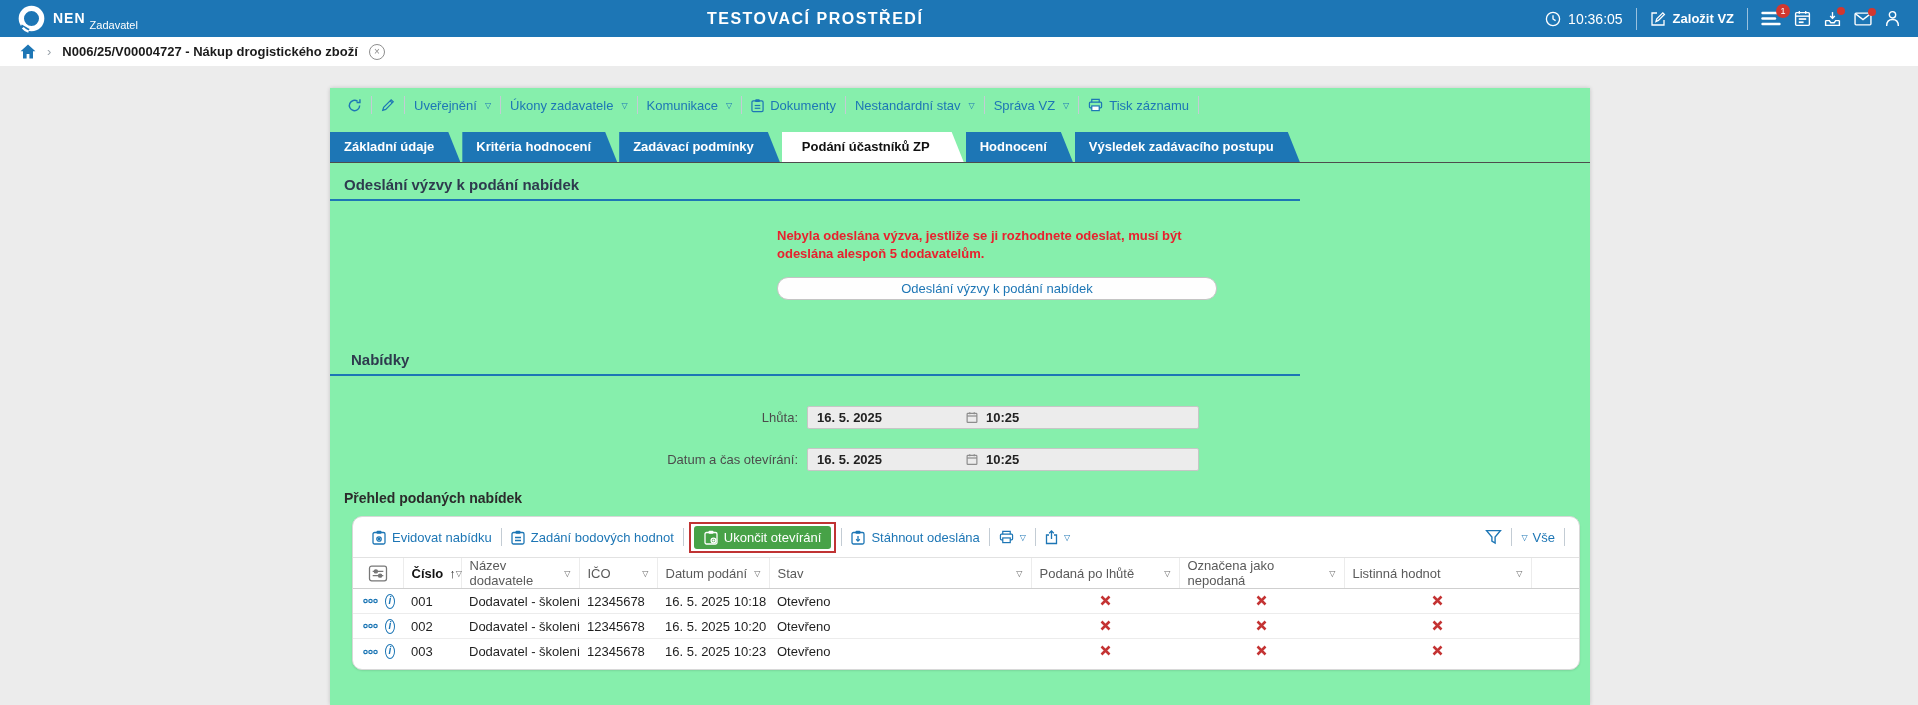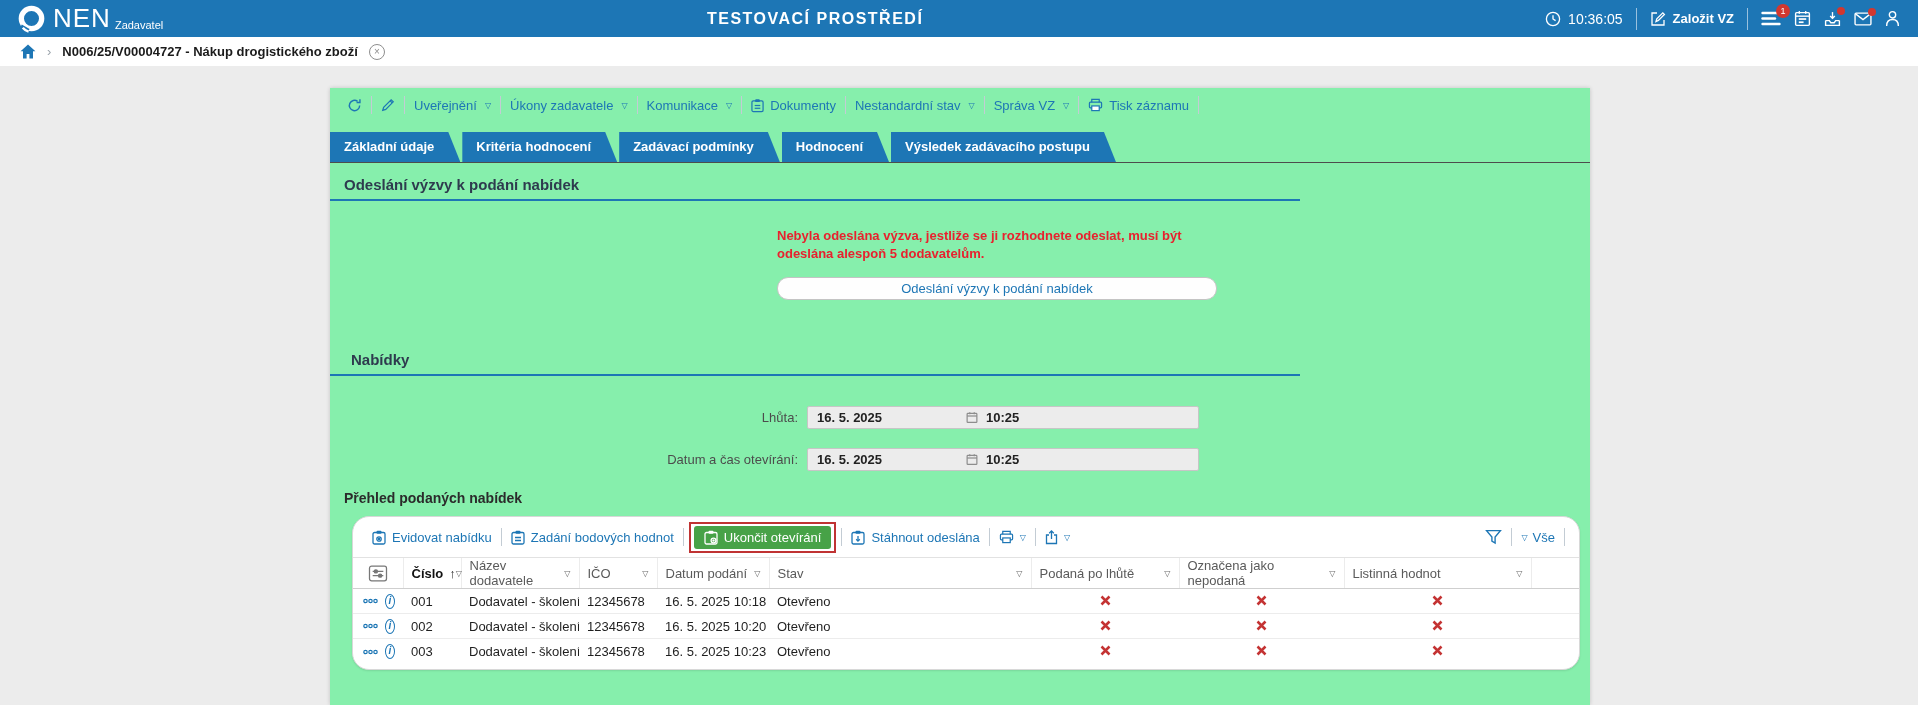--- a/index.html
+++ b/index.html
@@ -10,21 +10,21 @@
   }
   :root{
     --blue:#1d76b5; --green:#47a247; --warn-red:#e8212e;
     --cross-red:#c43333; --badge-red:#d2372f;
   }
   svg{ display:block; }
 
   
   .topbar{ height:37px; background:var(--blue); color:#fff; display:flex; align-items:center; position:relative; }
   .brand{ display:flex; align-items:flex-start; margin-left:16px; gap:6px; }
-  .brand-name{ font-size:26px; font-weight:normal; letter-spacing:1px; line-height:30px; }
+  .brand-name{ font-size:14px; font-weight:bold; letter-spacing:1px; line-height:30px; }
   .brand-sub{ font-size:11px; margin-top:16px; margin-left:-2px; }
   .env-title{ position:absolute; left:42.5%; transform:translateX(-50%); font-size:16px; font-weight:bold; letter-spacing:1.5px; }
   .topbar-right{ margin-left:auto; display:flex; align-items:center; gap:13px; padding-right:18px; }
   .vdiv{ width:1px; height:22px; background:rgba(255,255,255,.55); }
   .clock-group{ display:flex; align-items:flex-start; gap:7px; font-size:14px; }
   .create-group{ display:flex; align-items:center; gap:7px; font-size:13px; font-weight:bold; cursor:pointer; }
   .icon-btn{ position:relative; cursor:pointer; display:flex; align-items:center; }
   .badge{ position:absolute; top:-7px; right:-9px; background:var(--badge-red); color:#fff; font-size:9px;
           min-width:14px; height:14px; border-radius:7px; display:flex; align-items:center; justify-content:center; padding:0 3px; }
   .dot{ position:absolute; top:-4px; right:-4px; width:8px; height:8px; border-radius:50%; background:var(--badge-red); }
@@ -67,21 +67,21 @@
   .form{ margin-top:30px; }
   .form-row{ display:flex; align-items:center; margin-bottom:19px; }
   .form-label{ width:477px; text-align:right; color:#4c4c4c; padding-right:9px; }
   .form-input{ width:392px; height:23px; background:#ececec; border:1px solid #c6c6c6; border-radius:2px;
                display:flex; align-items:center; font-weight:bold; color:#222; }
   .fi-date{ padding-left:9px; width:158px; }
   .fi-cal{ color:#8d8d8d; margin-right:8px; }
   .table-title{ font-size:14px; font-weight:bold; color:#2b2b2b; margin:17px 0 0 14px; }
 
   
-  .card{ margin:10px 0 0 22px; width:1228px; background:#fff; border:1px solid #d8d8d8; border-radius:17px;
+  .card{ margin:10px 0 0 22px; width:1228px; background:#fff; border:1px solid #d8d8d8; border-radius:10px;
          box-shadow:0 1px 2px rgba(0,0,0,.1); overflow:hidden; padding-bottom:5px; }
   .card-toolbar{ height:40px; display:flex; align-items:center; padding:0 10px; color:var(--blue); }
   .action{ display:flex; align-items:center; gap:6px; padding:0 9px; cursor:pointer; white-space:nowrap; }
   .annotate{ border:2px solid #c03333; padding:2px 3px; margin:0 5px; }
   .action-primary{ background:var(--green); color:#fff; border-radius:3px; padding:4px 10px; margin:0; }
   .caret{ font-size:8px; }
   .toolbar-right{ margin-left:auto; display:flex; align-items:center; gap:9px; padding-right:4px; }
   .vse{ display:flex; align-items:center; gap:5px; cursor:pointer; }
 
   table.grid{ width:100%; border-collapse:collapse; font-size:13px; table-layout:fixed; }
@@ -261,20 +261,21 @@
       </svg>
       <span>Tisk záznamu</span>
     </span>
     <span class="sep"></span>
   </div>
 
   <div class="tabs">
     <div class="tab">Základní údaje</div>
     <div class="tab">Kritéria hodnocení</div>
     <div class="tab">Zadávací podmínky</div>
+    <div class="tab active">Podání účastníků ZP</div>
     <div class="tab">Hodnocení</div>
     <div class="tab">Výsledek zadávacího postupu</div>
   </div>
 
   <div class="section-title">Odeslání výzvy k podání nabídek</div>
   <div class="invite-body">
     <div class="warning">Nebyla odeslána výzva, jestliže se ji rozhodnete odeslat, musí být odeslána alespoň 5 dodavatelům.</div>
     <div class="invite-btn">Odeslání výzvy k podání nabídek</div>
   </div>
 

